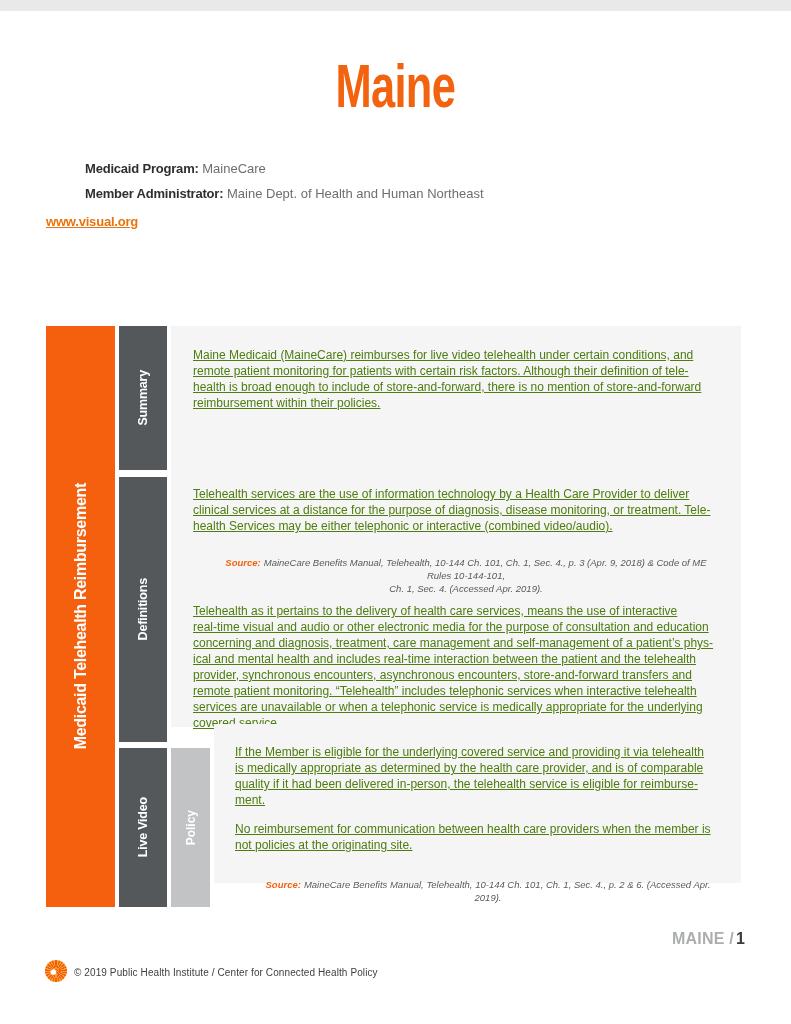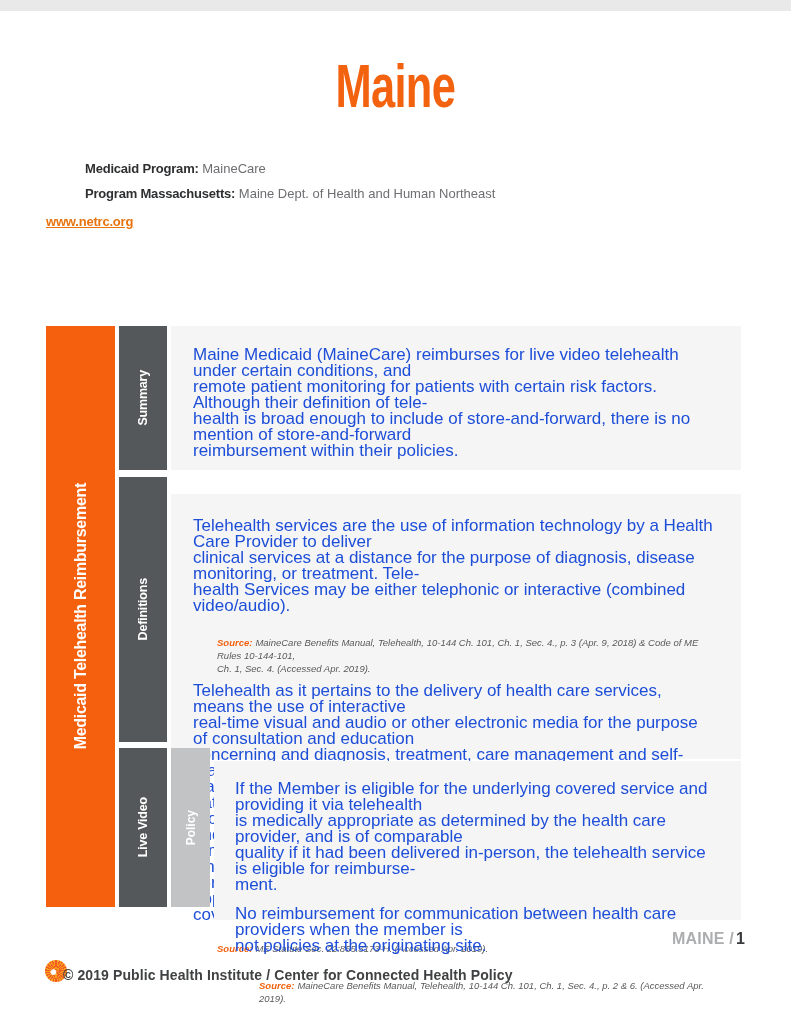--- a/index.html
+++ b/index.html
@@ -41,45 +41,45 @@
     position:absolute; left:73px; width:48px; background:#54585A;
     display:flex; align-items:center; justify-content:center;
   }
   .tab .vtext { font-size:12.5px; letter-spacing:-0.2px; }
   .subtab {
     position:absolute; left:125px; width:39px; background:#C1C3C5;
     display:flex; align-items:center; justify-content:center;
   }
   .subtab .vtext { font-size:12px; }
   .cell { position:absolute; background:#F5F5F5; }
-  .cell .body { font-size:17px; line-height:16px; color:#1d4ed8; white-space:pre-line; }
+  .cell .body { font-size:12px; line-height:16px; color:#4d7c0f; white-space:pre-line;text-decoration:underline; }
   .source { font-size:9.5px; line-height:13px; font-style:italic; color:#58595B;
-            margin-left:24px; white-space:pre-line; }
+            margin-left:24px; white-space:pre-line;text-align:center; }
   .source .src-lbl { color:#F2620F; font-weight:bold; font-style:italic; margin-right:3px; }
   .cell-summary    { left:125px; top:0;     width:570px; height:144px; padding:21px 26px 0 22px; }
-  .cell-definitions{ left:125px; top:168px; width:570px; height:265px; padding:24px 26px 0 22px; }
-  .cell-policy     { left:168px; top:435px; width:527px; height:159px; padding:20px 24px 0 21px; }
+  .cell-definitions{ left:125px; top:136px; width:570px; height:265px; padding:24px 26px 0 22px; }
+  .cell-policy     { left:168px; top:398px; width:527px; height:159px; padding:20px 24px 0 21px; }
   .tab-summary     { top:0;     height:144px; }
   .tab-definitions { top:151px; height:265px; }
   .tab-livevideo   { top:422px; height:159px; }
   .subtab-policy   { top:422px; height:159px; }
   .mt9  { margin-top:9px; }
   .mt8  { margin-top:8px; }
   .mt6  { margin-top:6px; }
   .mt13 { margin-top:13px; }
   .mt12 { margin-top:12px; }
   
   .footer-logo {
     position:absolute; left:45px; top:949px; width:22px; height:22px; border-radius:50%;
     background:
       radial-gradient(circle at 38% 55%, #ffffff 0 2.2px, rgba(255,255,255,0) 3.5px),
       repeating-conic-gradient(#F15A22 0deg 8deg, #F9A11B 8deg 16deg);
   }
   .footer-copy {
-    position:absolute; left:63px; top:956px; font-size:14px; font-weight:700;
+    position:absolute; left:74px; top:956px; font-size:10px; font-weight:400;
     color:#3F4142; letter-spacing:0.1px;
   }
   .footer-page {
     position:absolute; right:46px; top:919px; font-size:16px; font-weight:bold;
     letter-spacing:0.2px;
   }
   .footer-page .pg-gray { color:#ABADAF; }
   .footer-page .pg-num  { color:#3A3C3E; margin-left:2px; }
 </style>
 </head>
@@ -90,24 +90,24 @@
   <div class="title-wrap">
     <span class="title">Maine</span>
   </div>
 
   <div class="header-block">
     <div class="field">
       <span class="lbl">Medicaid Program:</span>
       <span class="val">MaineCare</span>
     </div>
     <div class="field">
-      <span class="lbl">Program Massachusetts:</span>
+      <span class="lbl">Member Administrator:</span>
       <span class="val">Maine Dept. of Health and Human Northeast</span>
     </div>
-    <a class="site-link">www.netrc.org</a>
+    <a class="site-link">www.visual.org</a>
   </div>
 
   <div class="table">
 
     <div class="orange-bar">
       <span class="vtext">Medicaid Telehealth Reimbursement</span>
     </div>
 
     <div class="tab tab-summary">
       <span class="vtext">Summary</span>

